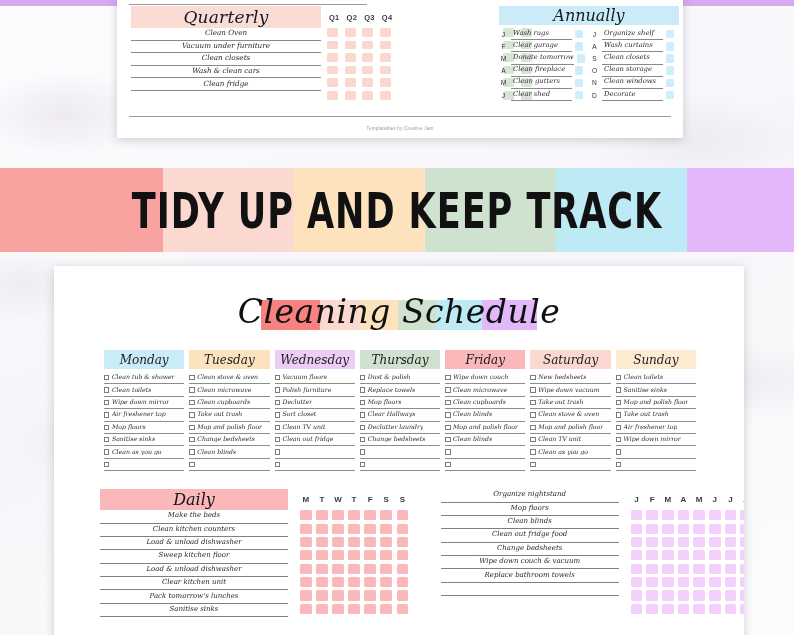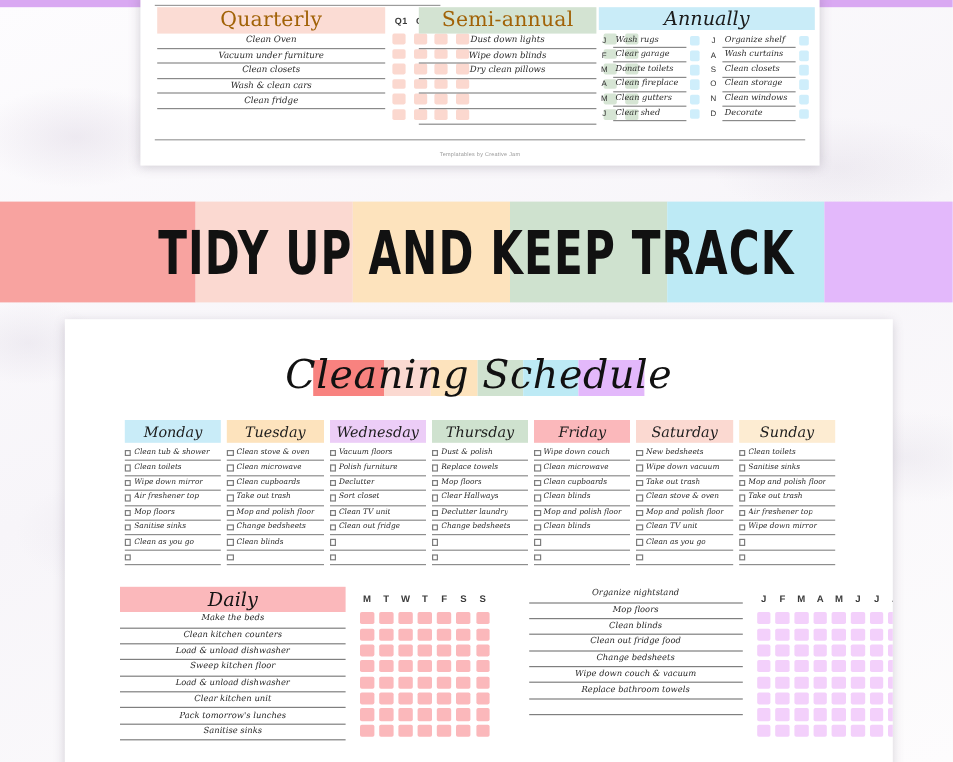--- a/index.html
+++ b/index.html
@@ -68,22 +68,23 @@
 
   
   .blk { position: absolute; }
 
   .blk-title {
     height: 22px;
     display: flex;
     align-items: center;
     justify-content: center;
     font-family: "DejaVu Serif", serif;
+    font-style: italic;
     font-size: 17px;
-    color: #a16207;
+    color: #0f172a;
     letter-spacing: .2px;
     font-weight: 400;
   }
 
   .task-line {
     position: relative;
     height: 12.6px;
     border-bottom: 1px solid #8a8a8a;
     display: flex;
     align-items: center;
@@ -399,43 +400,20 @@
           </div>
           <div class="chk-row">
             <div class="chk" style="width: 11px; height: 8.6px; margin: 0px 6.6px 4px 0px; background: rgb(251, 216, 207);"></div>
             <div class="chk" style="width: 11px; height: 8.6px; margin: 0px 6.6px 4px 0px; background: rgb(251, 216, 207);"></div>
             <div class="chk" style="width: 11px; height: 8.6px; margin: 0px 6.6px 4px 0px; background: rgb(251, 216, 207);"></div>
             <div class="chk" style="width: 11px; height: 8.6px; margin: 0px 6.6px 4px 0px; background: rgb(251, 216, 207);"></div>
           </div>
         </div>
     </div>
 
-    <div class="blk" id="blk-semi" style="left: 232px; top: 14px; width: 148px;">
-      <div class="blk-title" id="s-title" style="background: rgb(211, 227, 210); width: 148px;">Semi-annual</div>
-      <div id="s-list">
-          <div class="task-line">
-            <span>Dust down lights</span>
-          </div>
-          <div class="task-line">
-            <span>Wipe down blinds</span>
-          </div>
-          <div class="task-line">
-            <span>Dry clean pillows</span>
-          </div>
-          <div class="task-line">
-            <span></span>
-          </div>
-          <div class="task-line">
-            <span></span>
-          </div>
-          <div class="task-line">
-            <span></span>
-          </div>
-        </div>
-    </div>
     <div class="blk" id="blk-s-grid" style="left: 386px; top: 14px;">
       <div class="col-hdr" id="s-colhdr" style="height: 22px; align-items: center;">
           <div style="width: 13px; margin-right: 5px;">H1</div>
           <div style="width: 13px; margin-right: 5px;">H2</div>
         </div>
       <div class="chk-grid" id="s-grid">
           <div class="chk-row">
             <div class="chk" style="width: 10.5px; height: 8.6px; margin: 0px 7.5px 4px 0px; background: rgb(214, 229, 212);"></div>
             <div class="chk" style="width: 10.5px; height: 8.6px; margin: 0px 7.5px 4px 0px; background: rgb(214, 229, 212);"></div>
           </div>
@@ -476,21 +454,21 @@
             <div class="annual-row">
               <div class="annual-m">F</div>
               <div class="annual-task">
                 <span>Clear garage</span>
               </div>
               <div class="annual-box" style="background: rgb(207, 238, 251);"></div>
             </div>
             <div class="annual-row">
               <div class="annual-m">M</div>
               <div class="annual-task">
-                <span>Donate toilets</span>
+                <span>Donate tomorrow</span>
               </div>
               <div class="annual-box" style="background: rgb(207, 238, 251);"></div>
             </div>
             <div class="annual-row">
               <div class="annual-m">A</div>
               <div class="annual-task">
                 <span>Clean fireplace</span>
               </div>
               <div class="annual-box" style="background: rgb(207, 238, 251);"></div>
             </div>

